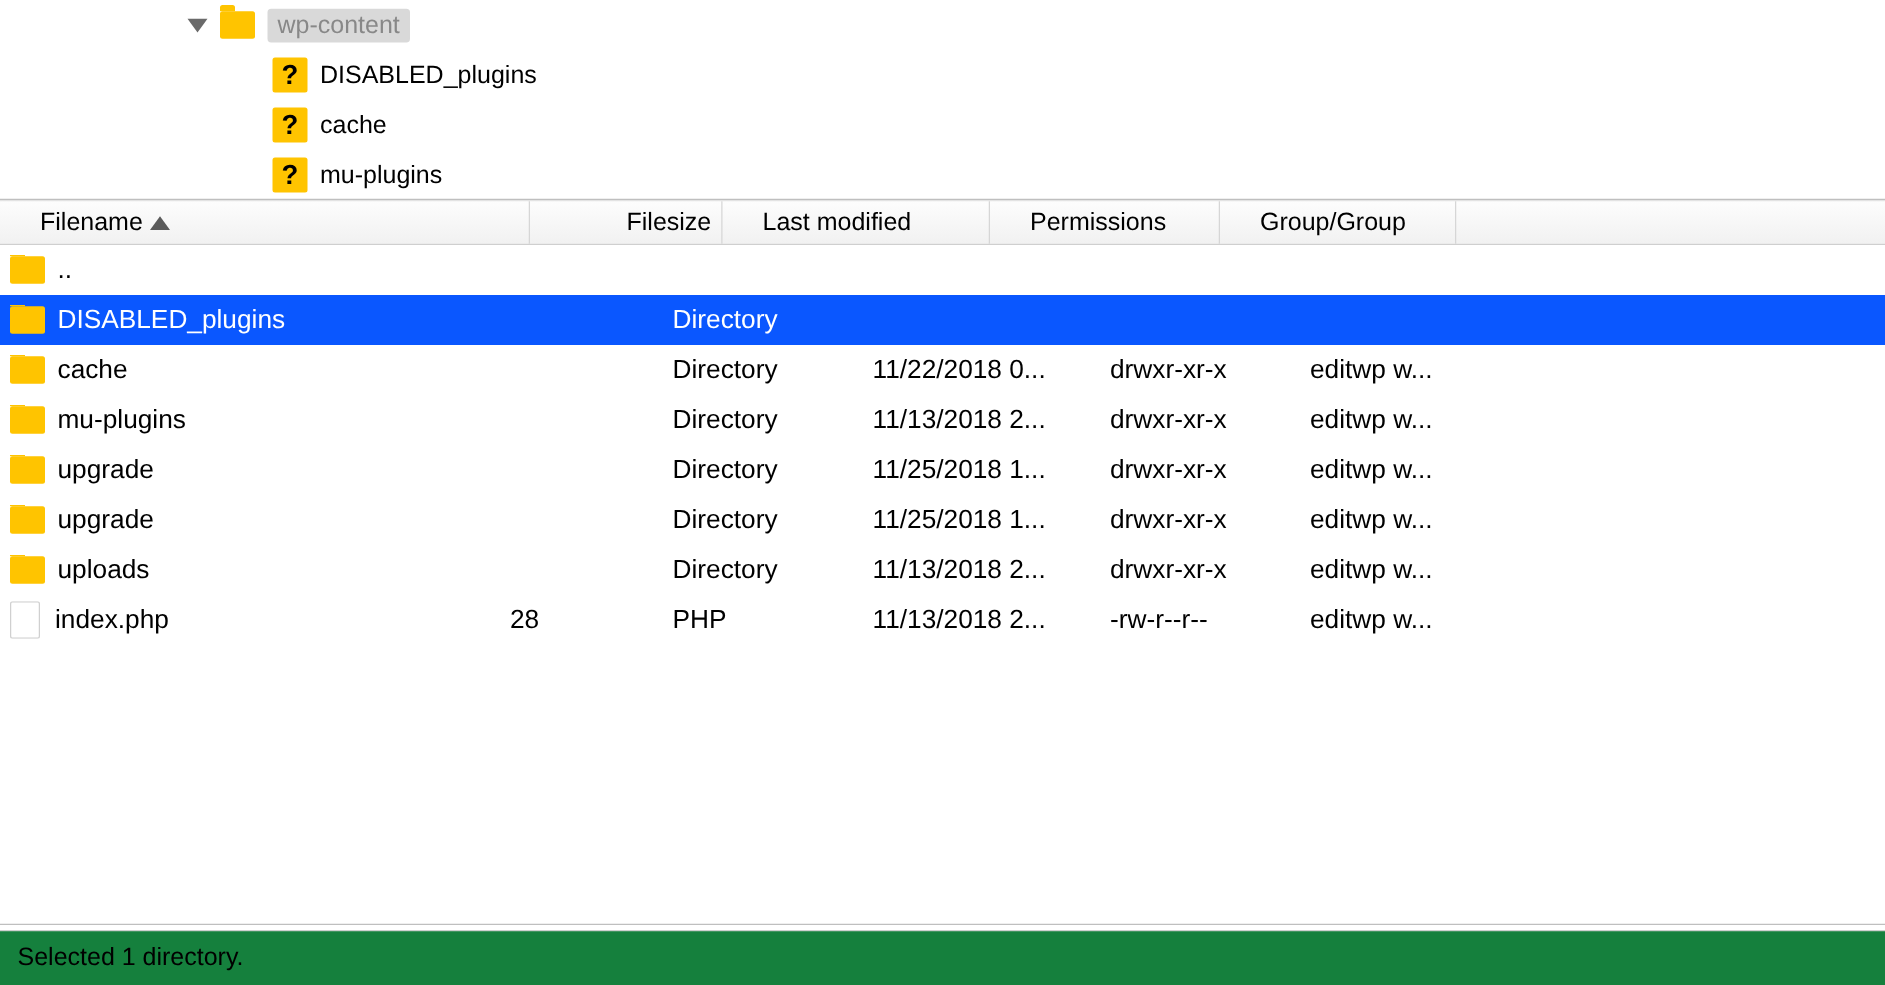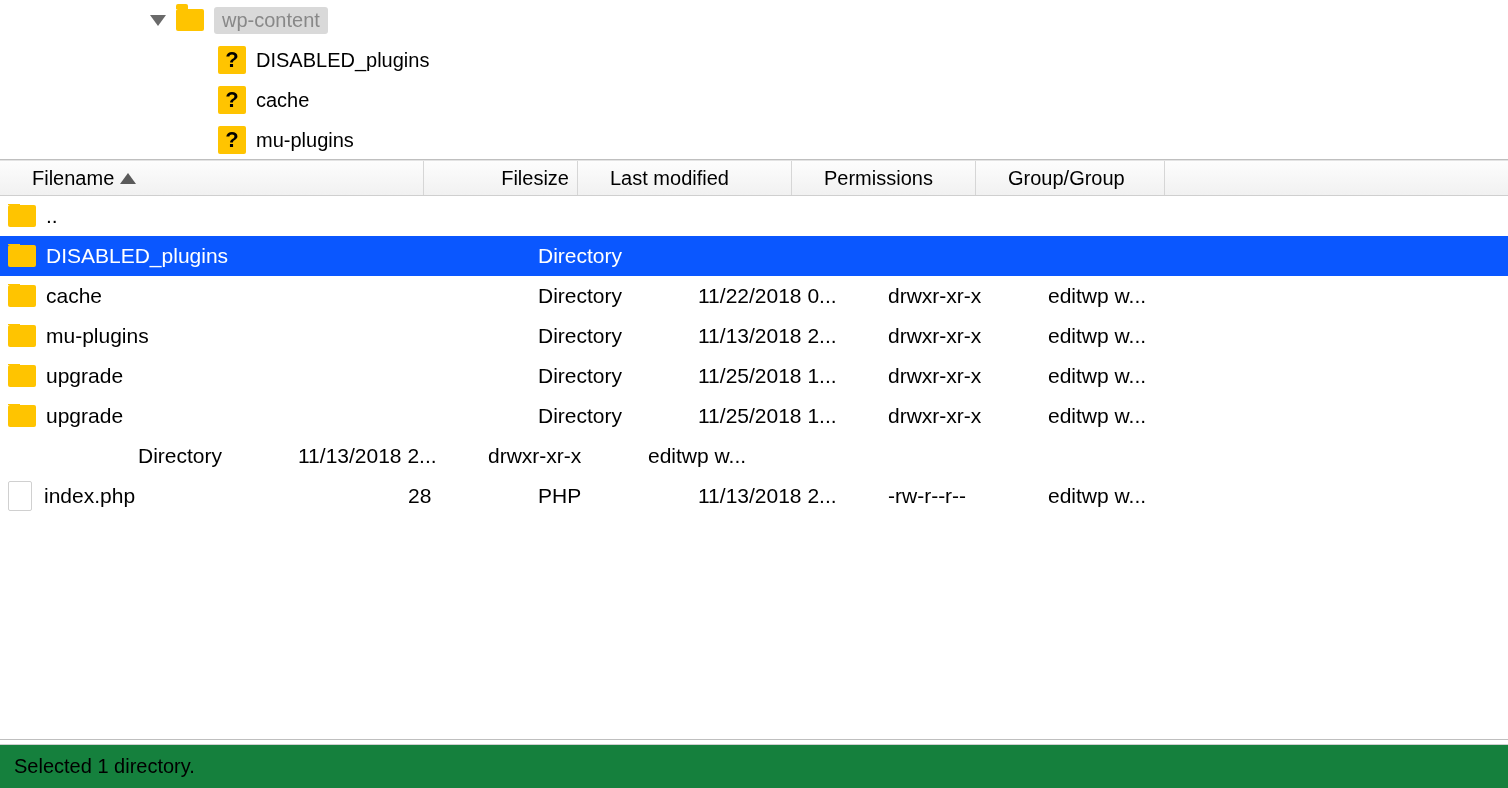--- a/index.html
+++ b/index.html
@@ -262,20 +262,24 @@
           <span class="folder-icon"></span>
           <span>upgrade</span>
         </div>
         <div class="cell c-size" style="text-align: right;"></div>
         <div class="cell c-type">Directory</div>
         <div class="cell c-date">11/25/2018 1...</div>
         <div class="cell c-perm">drwxr-xr-x</div>
         <div class="cell c-owner">editwp w...</div>
       </div>
       <div class="row">
+        <div class="cell c-name name-cell">
+          <span class="folder-icon"></span>
+          <span>uploads</span>
+        </div>
         <div class="cell c-size" style="text-align: right;"></div>
         <div class="cell c-type">Directory</div>
         <div class="cell c-date">11/13/2018 2...</div>
         <div class="cell c-perm">drwxr-xr-x</div>
         <div class="cell c-owner">editwp w...</div>
       </div>
       <div class="row">
         <div class="cell c-name name-cell">
           <span class="file-icon"></span>
           <span>index.php</span>

